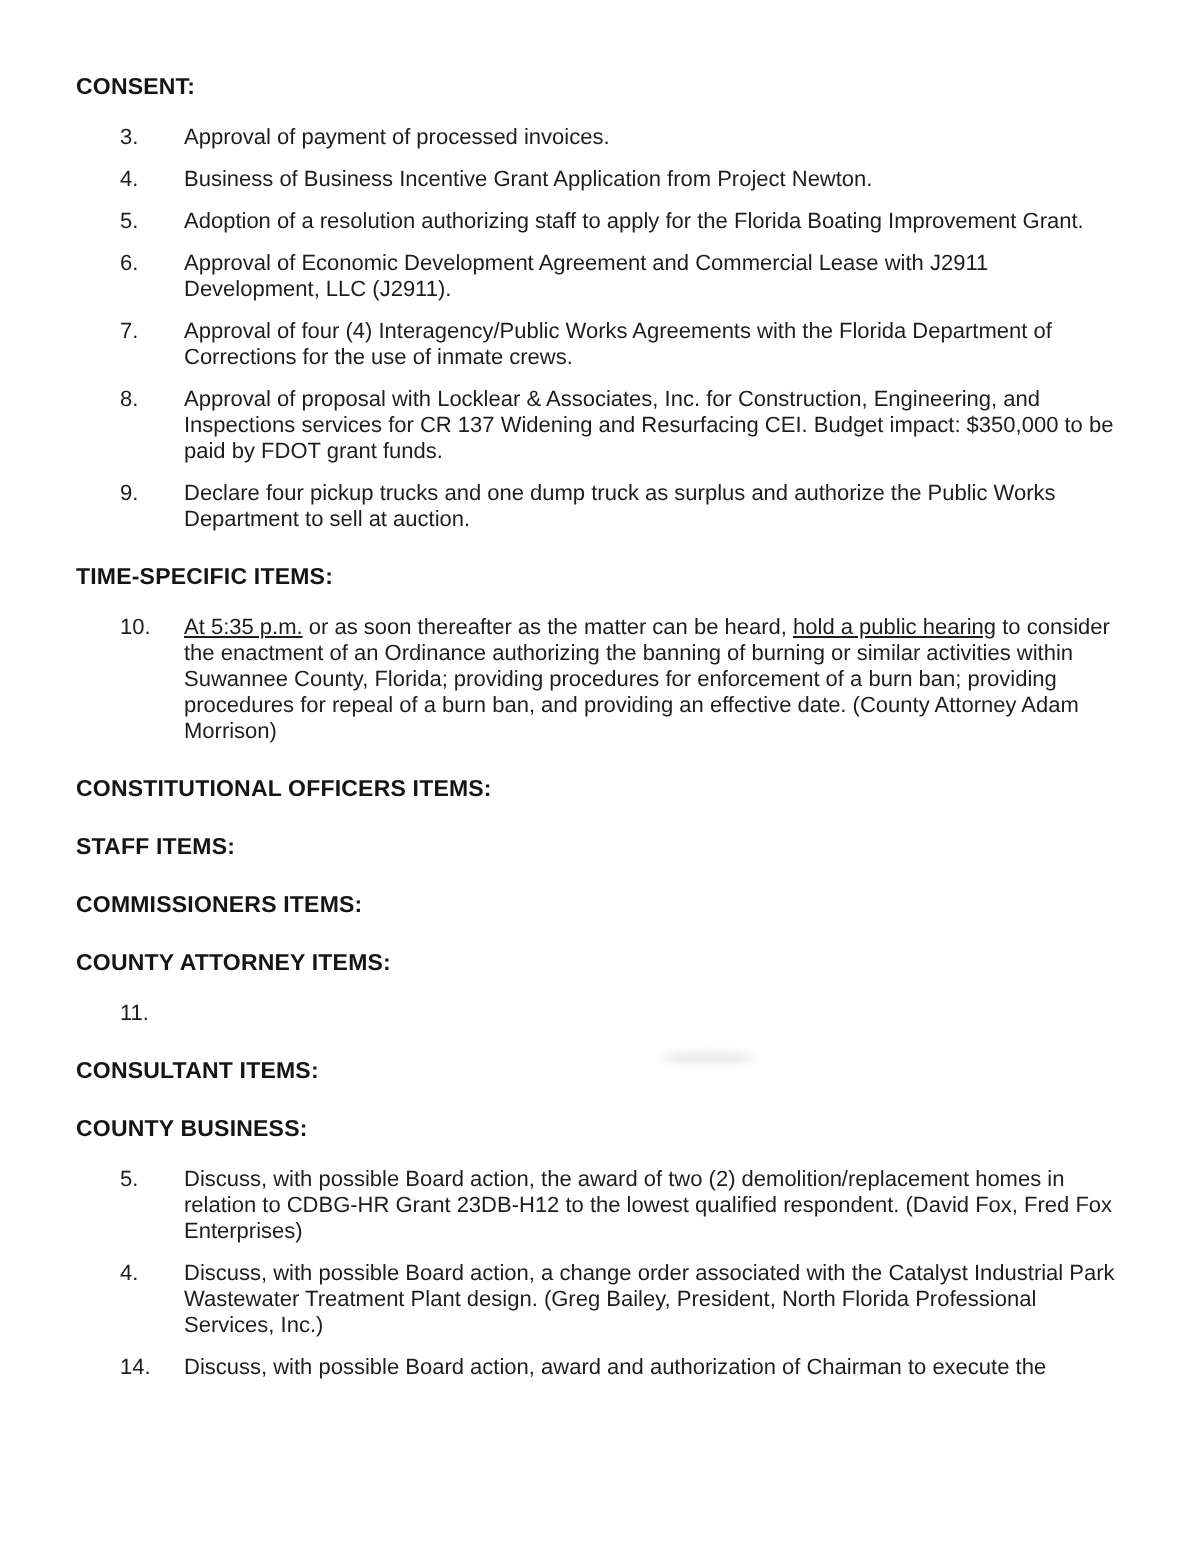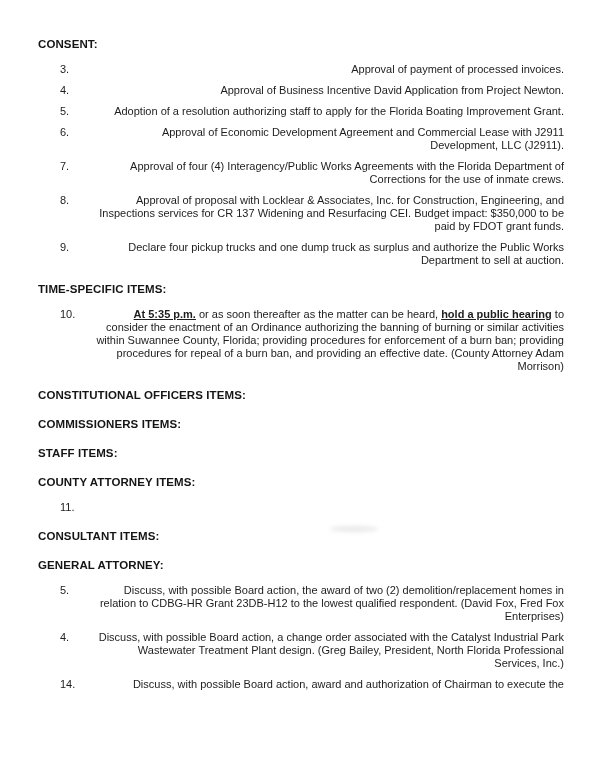--- a/index.html
+++ b/index.html
@@ -27,22 +27,22 @@
   section:first-of-type .heading { margin-top: 0; }
   ol.items { list-style: none; margin: 0; padding: 0; }
   li.item {
     display: flex;
     margin-bottom: 8px;
     font-size: 11px;
     line-height: 13px;
     color: #1d1d1d;
   }
   .num { flex: 0 0 32px; margin-left: 22px; }
-  .txt { flex: 1; white-space: pre-wrap; text-align: right; }
-  .bu { font-weight: 700; text-decoration: underline; }
+  .txt { flex: 1; white-space: pre-wrap; }
+  .bu { font-weight: 400; text-decoration: underline; }
   .footer {
     position: absolute;
     top: 752px;
     right: 44px;
     font-size: 10.5px;
     line-height: 13px;
     color: #262626;
   }
   .artifact {
     position: absolute;
@@ -64,21 +64,21 @@
 
   <section>
     <h2 class="heading">CONSENT:</h2>
     <ol class="items">
       <li class="item">
           <span class="num">3.</span>
           <span class="txt">Approval of payment of processed invoices.</span>
         </li>
       <li class="item">
           <span class="num">4.</span>
-          <span class="txt">Approval of Business Incentive David Application from Project Newton.</span>
+          <span class="txt">Business of Business Incentive Grant Application from Project Newton.</span>
         </li>
       <li class="item">
           <span class="num">5.</span>
           <span class="txt">Adoption of a resolution authorizing staff to apply for the Florida Boating Improvement Grant.</span>
         </li>
       <li class="item">
           <span class="num">6.</span>
           <span class="txt">Approval of Economic Development Agreement and Commercial Lease with J2911 Development, LLC (J2911).</span>
         </li>
       <li class="item">
@@ -104,42 +104,42 @@
           <span class="txt"><b class="bu">At 5:35 p.m.</b><span> or as soon thereafter as the matter can be heard, </span><b class="bu">hold a public hearing</b><span> to consider the enactment of an Ordinance authorizing the banning of burning or similar activities within Suwannee County, Florida; providing procedures for enforcement of a burn ban; providing procedures for repeal of a burn ban, and providing an effective date. (County Attorney Adam Morrison)</span></span>
         </li>
     </ol>
   </section>
 
   <section>
     <h2 class="heading">CONSTITUTIONAL OFFICERS ITEMS:</h2>
   </section>
 
   <section>
-    <h2 class="heading">COMMISSIONERS ITEMS:</h2>
+    <h2 class="heading">STAFF ITEMS:</h2>
   </section>
 
   <section>
-    <h2 class="heading">STAFF ITEMS:</h2>
+    <h2 class="heading">COMMISSIONERS ITEMS:</h2>
   </section>
 
   <section>
     <h2 class="heading">COUNTY ATTORNEY ITEMS:</h2>
     <ol class="items">
       <li class="item">
           <span class="num">11.</span>
         </li>
     </ol>
   </section>
 
   <section>
     <h2 class="heading">CONSULTANT ITEMS:</h2>
   </section>
 
   <section>
-    <h2 class="heading">GENERAL ATTORNEY:</h2>
+    <h2 class="heading">COUNTY BUSINESS:</h2>
     <ol class="items">
       <li class="item">
           <span class="num">5.</span>
           <span class="txt">Discuss, with possible Board action, the award of two (2) demolition/replacement homes in relation to CDBG-HR Grant 23DB-H12 to the lowest qualified respondent. (David Fox, Fred Fox Enterprises)</span>
         </li>
       <li class="item">
           <span class="num">4.</span>
           <span class="txt">Discuss, with possible Board action, a change order associated with the Catalyst Industrial Park Wastewater Treatment Plant design. (Greg Bailey, President, North Florida Professional Services, Inc.)</span>
         </li>
       <li class="item">

